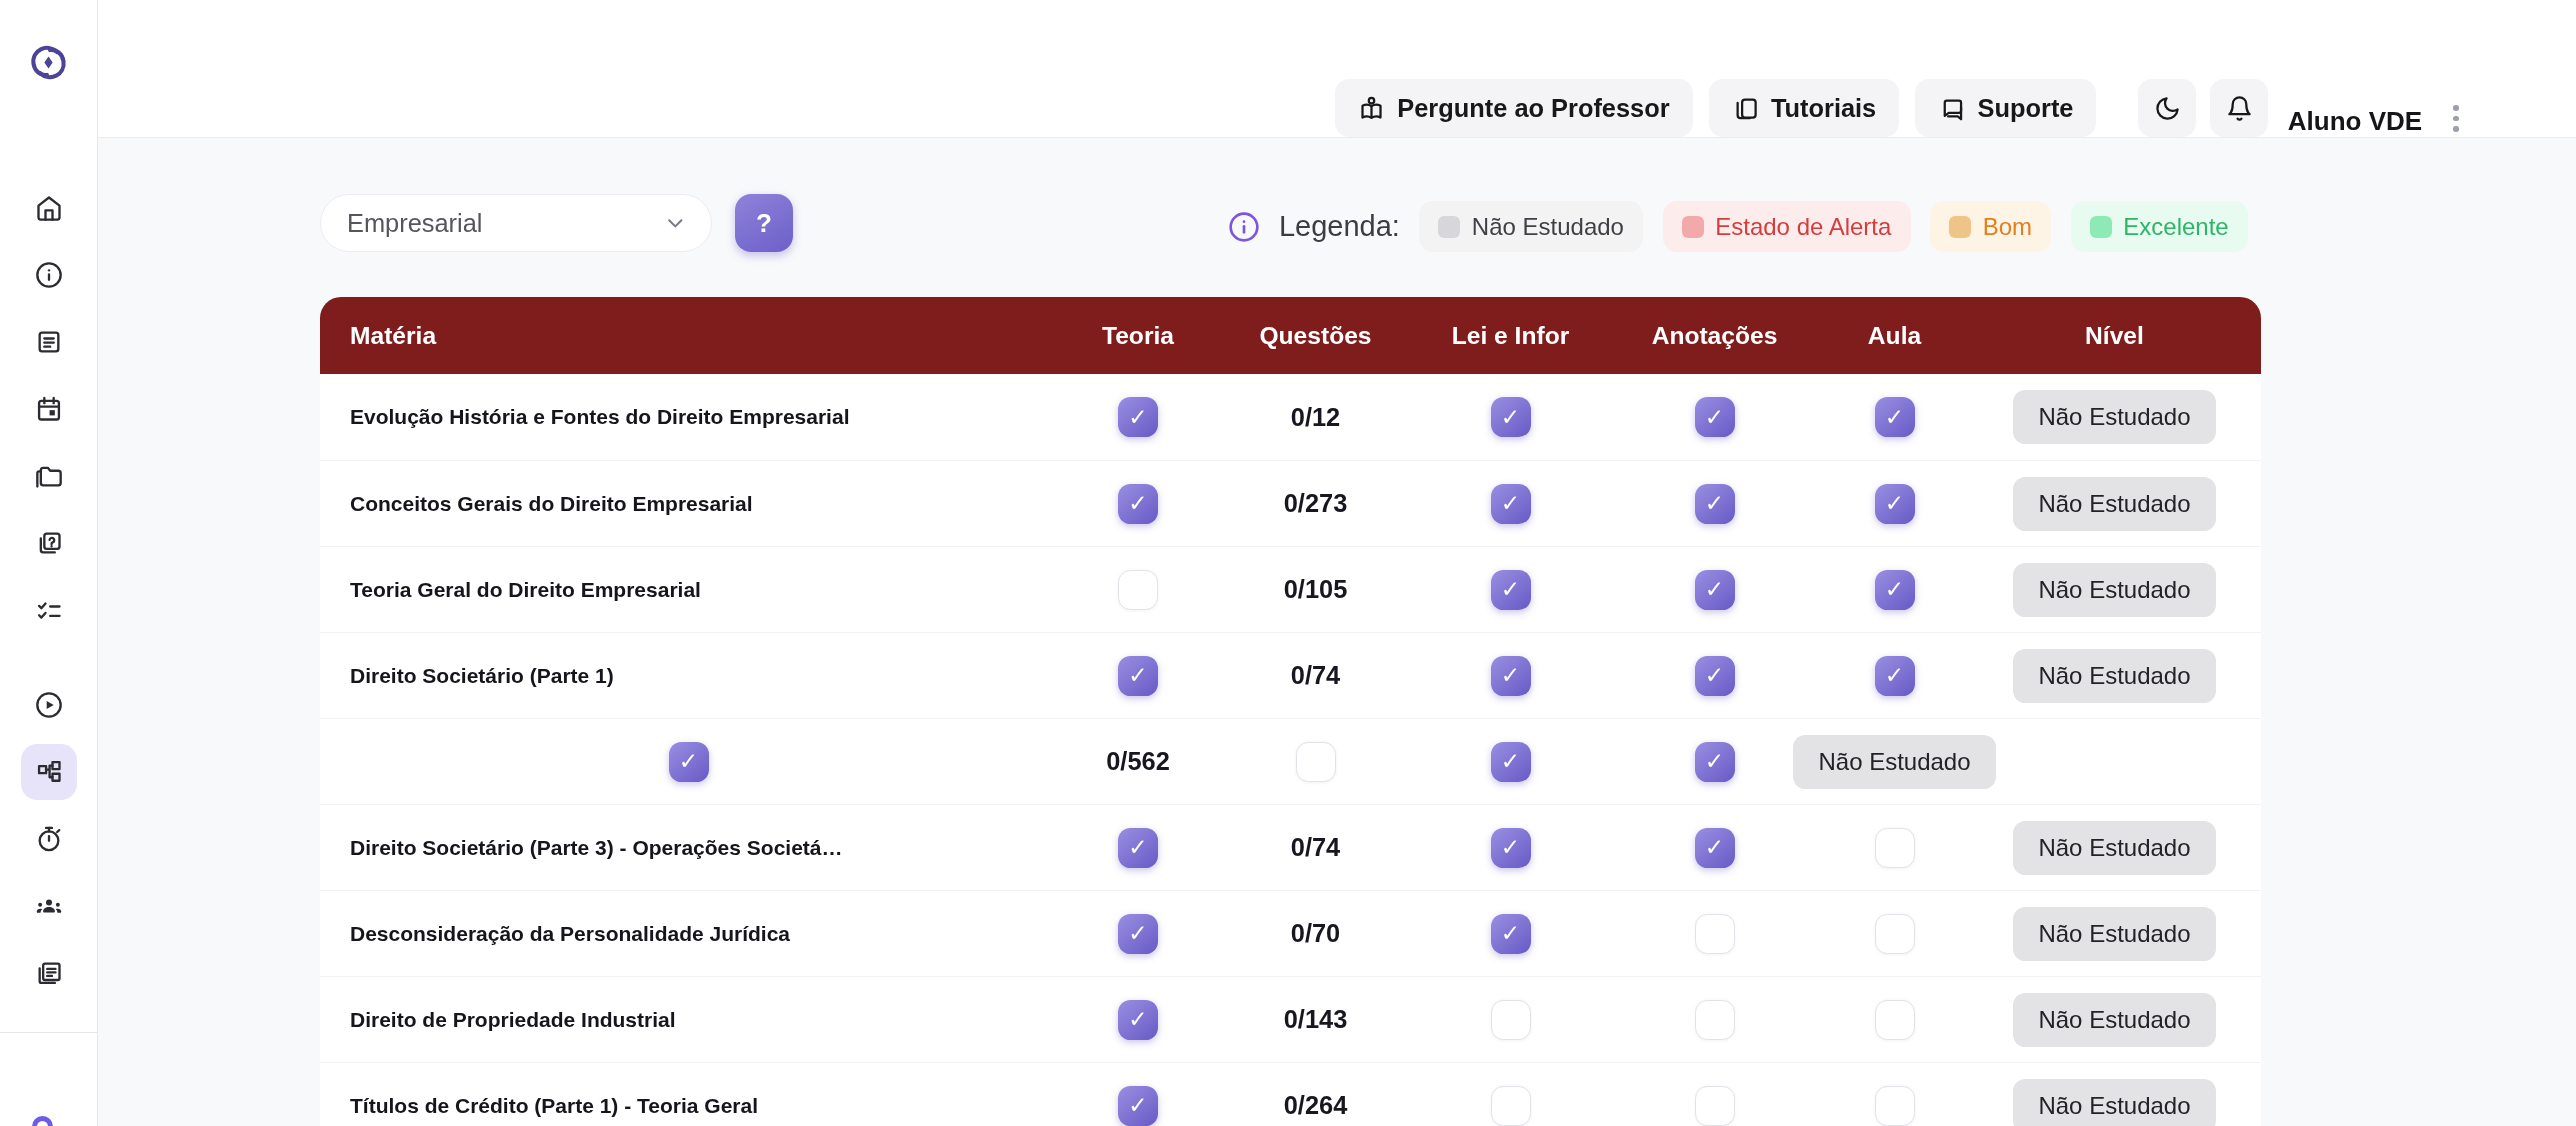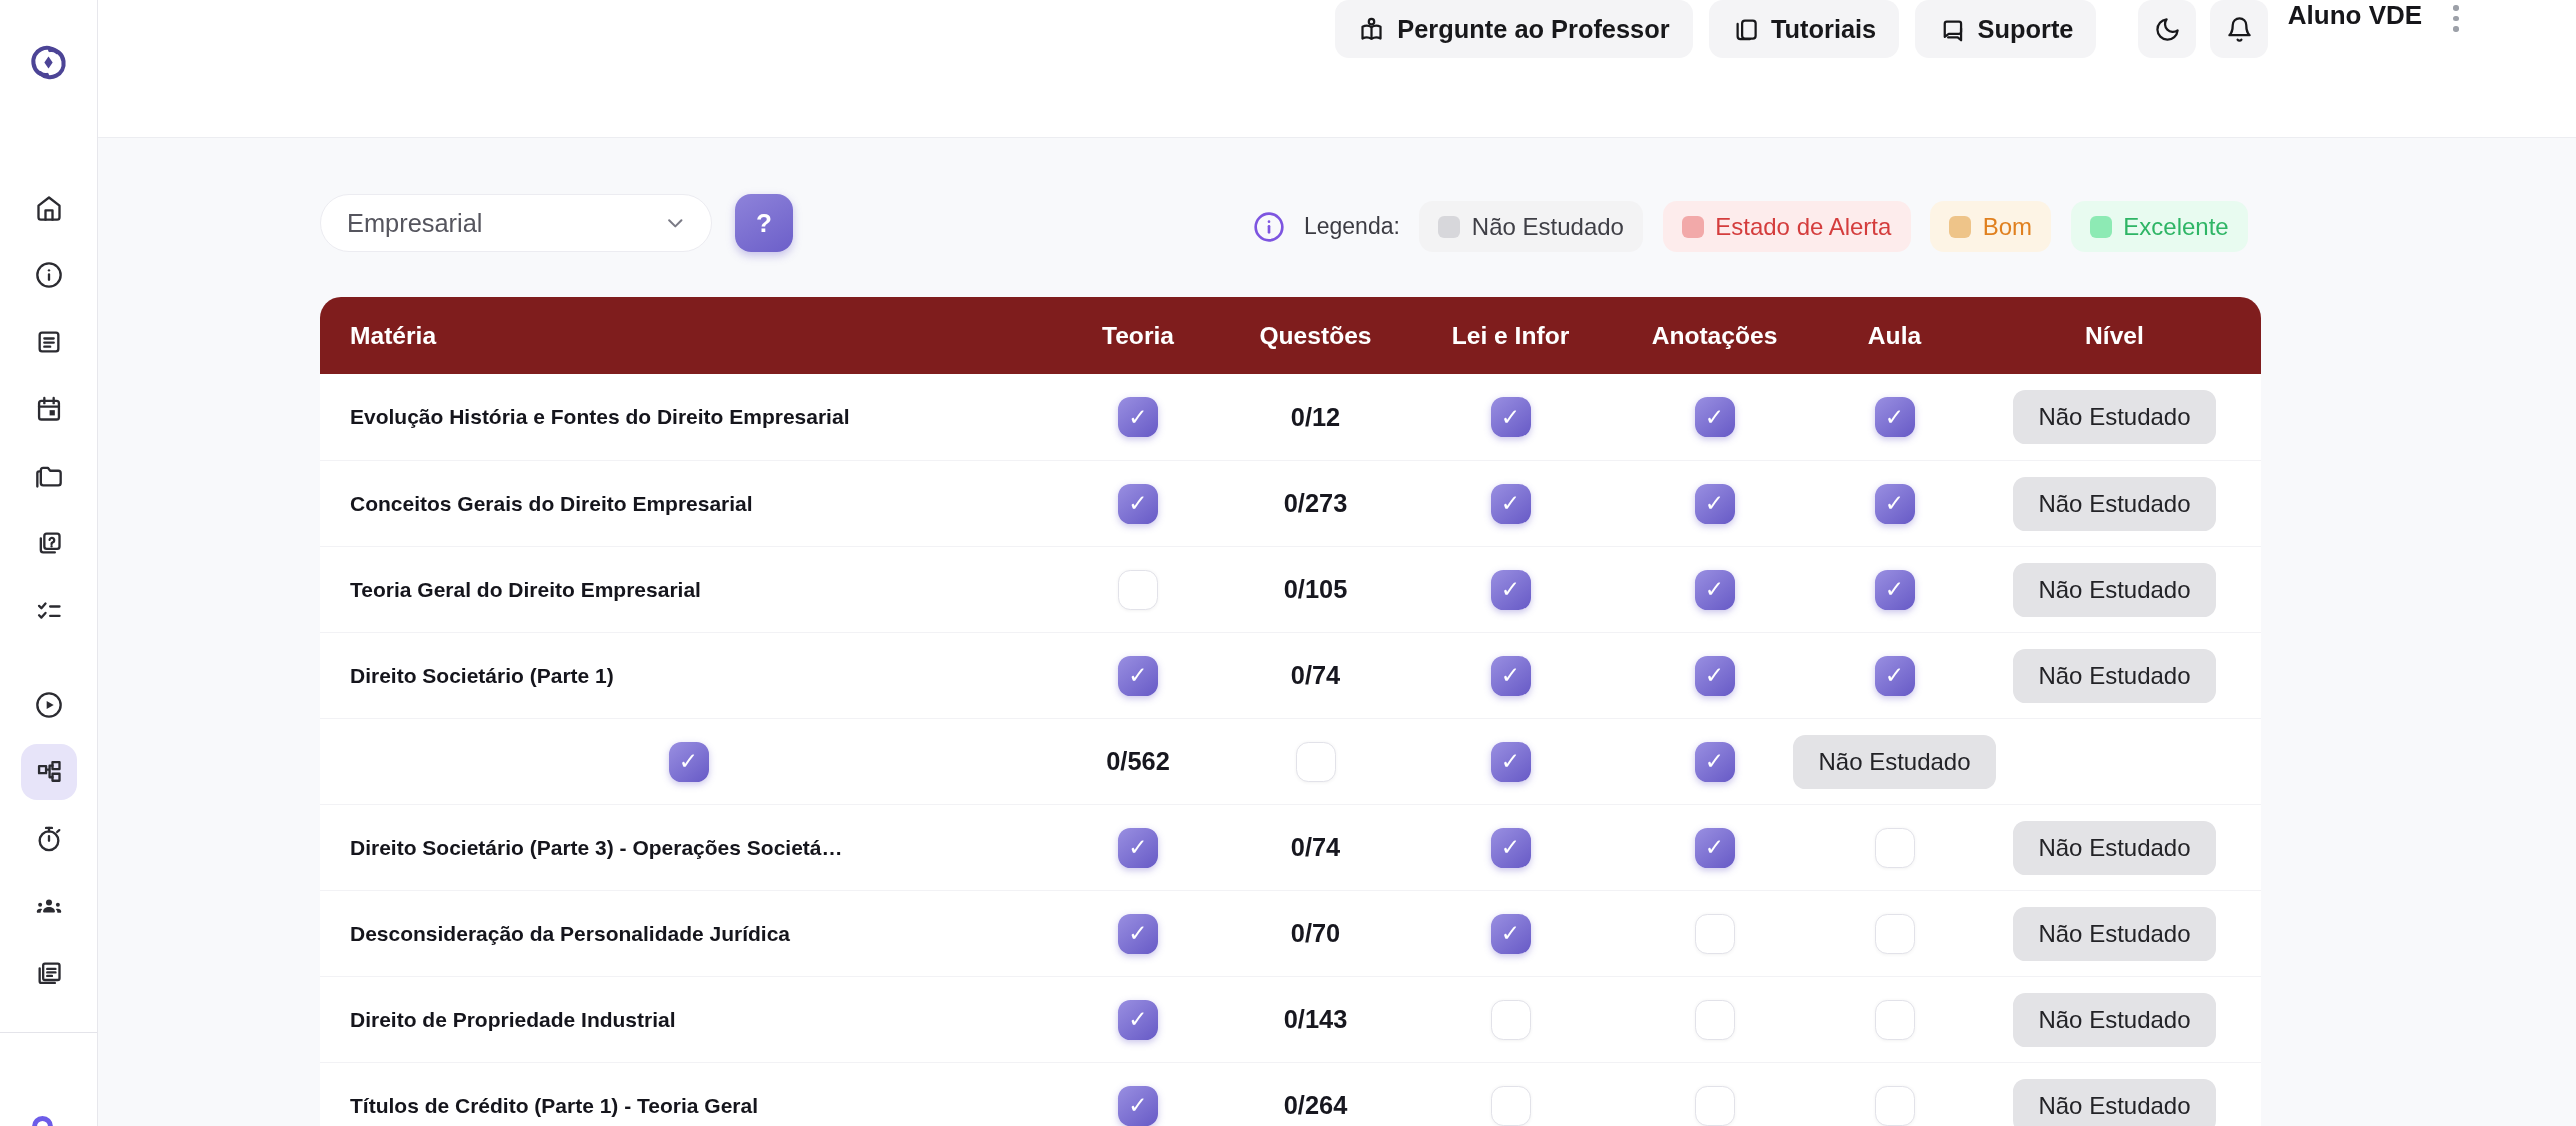--- a/index.html
+++ b/index.html
@@ -33,21 +33,21 @@
   .side-divider { position:absolute; left:0; top:1032px; width:100%; border-top:1.8px solid #e4e4ea; }
   .side-peek {
     position:absolute; left:32px; top:1116px; width:21px; height:21px;
     border:5.3px solid #6d5ce8; border-radius:50%; background:#fff;
   }
 
   
   .topbar {
     position:absolute; left:98px; top:0; right:0; height:138px;
     background:#fff; border-bottom:1.8px solid #ecedf1;
-    display:flex; align-items:flex-start; padding-right:112px;
+    display:flex; align-items:flex-end; padding-right:112px;
   }
   .tb-btn {
     height:58px; background:#f4f4f6; border:none; border-radius:14px;
     display:flex; align-items:center; gap:12.3px; padding:0 23px;
     font-family:inherit; font-size:25.4px; font-weight:600; color:#18181b; cursor:pointer;
   }
   .tb-btn svg { width:27px; height:27px; }
   .tb-btn.first { margin-left:auto; }
   .tb-btn + .tb-btn { margin-left:16px; }
   .tb-iconbtn {
@@ -76,21 +76,21 @@
     background:linear-gradient(150deg,#8e83da 0%,#6c5fc9 100%);
     color:#fff; font-size:26px; font-weight:700; font-family:inherit;
     box-shadow:0 3.5px 8.8px rgba(108,95,201,.35);
   }
 
   .legend {
     position:absolute; right:328px; top:201px; height:51px;
     display:flex; align-items:center; gap:19.3px;
   }
   .legend-info { width:32px; height:32px; color:#7d55e0; display:flex; }
-  .legend-label { font-size:23px; color:#3c3c43; }
+  .legend-label { font-size:29px; color:#3c3c43; }
   .legend-pill {
     height:51px; border-radius:14px; padding:0 19.3px;
     display:flex; align-items:center; gap:11.4px;
     background:var(--bg); color:var(--fg); font-size:24px; font-weight:500;
     white-space:nowrap;
   }
   .legend-pill i { width:22px; height:22px; border-radius:6.1px; background:var(--dot); }
 
   
   .table { position:absolute; left:320px; top:297px; width:1941px; --cols:737px 162px 193px 197px 211px 149px 291px; }

